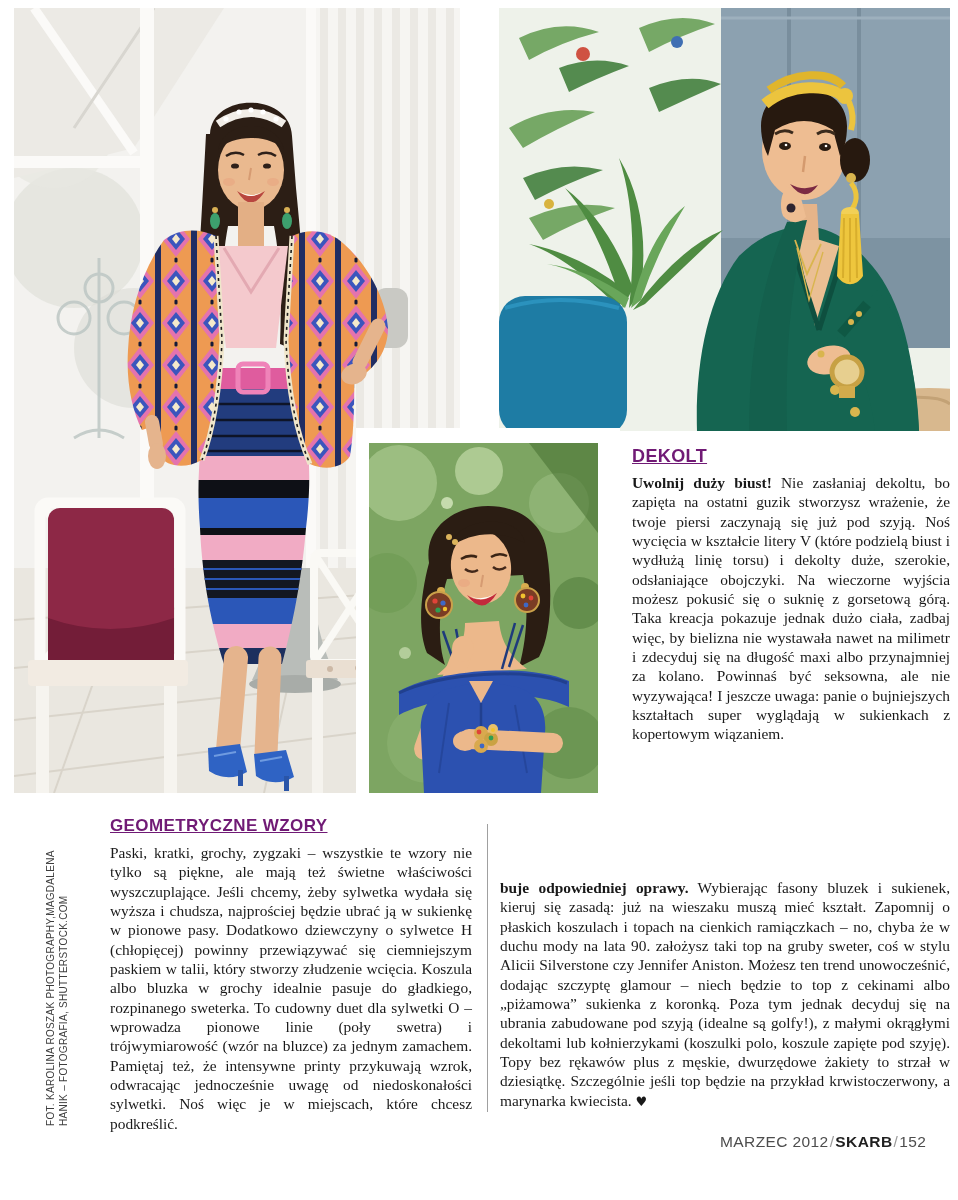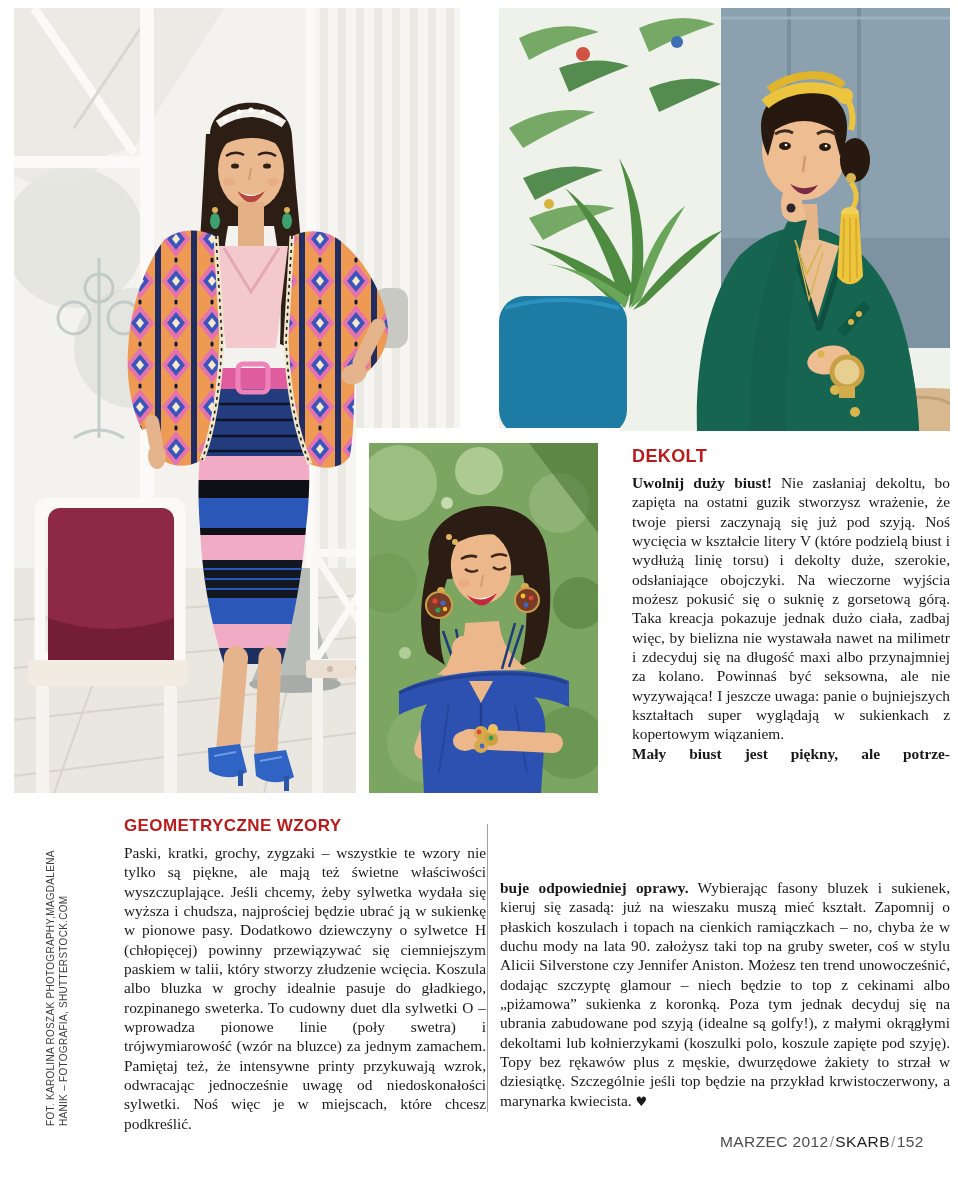--- a/index.html
+++ b/index.html
@@ -8,35 +8,35 @@
   .photo{position:absolute;overflow:hidden;}
   .photo svg{display:block;}
   .photo-left{left:14px;top:8px;width:446px;height:785px;}
   .photo-right{left:499px;top:8px;width:451px;height:423px;}
   .photo-mat{position:absolute;left:356px;top:428px;width:264px;height:385px;background:#ffffff;}
   .photo-middle{left:369px;top:443px;width:229px;height:350px;}
   .credits{position:absolute;left:44px;top:796px;width:34px;height:330px;}
   .credits-inner{position:absolute;left:0;top:330px;width:330px;transform:rotate(-90deg);
         transform-origin:0 0;font-family:"Liberation Sans",sans-serif;font-size:10px;
         line-height:13px;letter-spacing:.3px;color:#3d3d3d;}
-  .heading{font-family:"Liberation Sans",sans-serif;font-weight:bold;color:#b91c1c;
-        letter-spacing:.4px;}
+  .heading{font-family:"Liberation Sans",sans-serif;font-weight:bold;color:#701a75;
+        letter-spacing:.4px;text-decoration:underline;}
   .section{position:absolute;}
-  .section-geometric{left:124px;top:816px;width:362px;}
+  .section-geometric{left:110px;top:816px;width:362px;}
   .section-geometric .heading{font-size:17px;margin:0 0 7px 0;}
   .section-dekolt{left:632px;top:446px;width:318px;}
   .section-dekolt .heading{font-size:18px;margin:0 0 6px 0;}
   .bodytext{font-size:15.4px;line-height:19.35px;text-align:justify;margin:0;}
   .bold-tail{font-size:15.4px;line-height:19.35px;font-weight:bold;text-align:justify;
         text-align-last:justify;margin:0;}
   .bottom-block{position:absolute;left:500px;top:878px;width:450px;}
   .divider{position:absolute;left:487px;top:824px;width:1px;height:288px;background:#a0a0a0;}
   .footer{position:absolute;top:1133px;left:720px;font-family:"Liberation Sans",sans-serif;
         font-size:15.5px;letter-spacing:.4px;color:#4d4d4d;}
-  .footer .mag{font-weight:normal;color:#1f1f1f;}
+  .footer .mag{font-weight:bold;color:#1f1f1f;}
   .footer .sep{color:#9a9a9a;padding:0 1px;}
   .heart{font-family:"DejaVu Sans",sans-serif;font-size:13px;}
   strong{font-weight:bold;}
 </style>
 </head>
 <body>
 
 <div class="page">
 
   <div class="photo photo-left" role="img" aria-label="Modelka w kolorowym żakiecie w azteckie wzory, z różowym paskiem i spódnicą ołówkową w pasy, we wnętrzu z białymi krzesłami">
@@ -373,21 +373,20 @@
   <div class="section section-geometric">
     <h2 class="heading">GEOMETRYCZNE WZORY</h2>
     <p class="bodytext">Paski, kratki, grochy, zygzaki – wszystkie te wzory nie tylko są piękne, ale mają też świetne właściwości wyszczuplające. Jeśli chcemy, żeby sylwetka wydała się wyższa i chudsza, najprościej będzie ubrać ją w sukienkę w pionowe pasy. Dodatkowo dziewczyny o sylwetce H (chłopięcej) powinny przewiązywać się ciemniejszym paskiem w talii, który stworzy złudzenie wcięcia. Koszula albo bluzka w grochy idealnie pasuje do gładkiego, rozpinanego sweterka. To cudowny duet dla sylwetki O – wprowadza pionowe linie (poły swetra) i trójwymiarowość (wzór na bluzce) za jednym zamachem. Pamiętaj też, że intensywne printy przykuwają wzrok, odwracając jednocześnie uwagę od niedoskonałości sylwetki. Noś więc je w miejscach, które chcesz podkreślić.</p>
   </div>
 
   <div class="divider"></div>
 
   <div class="section section-dekolt">
     <h2 class="heading">DEKOLT</h2>
     <p class="bodytext"><strong>Uwolnij duży biust!</strong> <span>Nie zasłaniaj dekoltu, bo zapięta na ostatni guzik stworzysz wrażenie, że twoje piersi zaczynają się już pod szyją. Noś wycięcia w kształcie litery V (które podzielą biust i wydłużą linię torsu) i dekolty duże, szerokie, odsłaniające obojczyki. Na wieczorne wyjścia możesz pokusić się o suknię z gorsetową górą. Taka kreacja pokazuje jednak dużo ciała, zadbaj więc, by bielizna nie wystawała nawet na milimetr i zdecyduj się na długość maxi albo przynajmniej za kolano. Powinnaś być seksowna, ale nie wyzywająca! I jeszcze uwaga: panie o bujniejszych kształtach super wyglądają w sukienkach z kopertowym wiązaniem.</span></p>
-    <p class="bold-tail">Mały biust jest piękny, ale potrze-</p>
   </div>
 
   <div class="bottom-block">
     <p class="bodytext"><strong>buje odpowiedniej oprawy.</strong> <span>Wybierając fasony bluzek i sukienek, kieruj się zasadą: już na wieszaku muszą mieć kształt. Zapomnij o płaskich koszulach i topach na cienkich ramiączkach – no, chyba że w duchu mody na lata 90. założysz taki top na gruby sweter, coś w stylu Alicii Silverstone czy Jennifer Aniston. Możesz ten trend unowocześnić, dodając szczyptę glamour – niech będzie to top z cekinami albo „piżamowa” sukienka z koronką. Poza tym jednak decyduj się na ubrania zabudowane pod szyją (idealne są golfy!), z małymi okrągłymi dekoltami lub kołnierzykami (koszulki polo, koszule zapięte pod szyję). Topy bez rękawów plus z męskie, dwurzędowe żakiety to strzał w dziesiątkę. Szczególnie jeśli top będzie na przykład krwistoczerwony, a marynarka kwiecista.</span> <span class="heart">♥</span></p>
   </div>
 
   <div class="footer">
     <span>MARZEC 2012</span><span class="sep">/</span><span class="mag">SKARB</span><span class="sep">/</span><span>152</span>
   </div>
 

